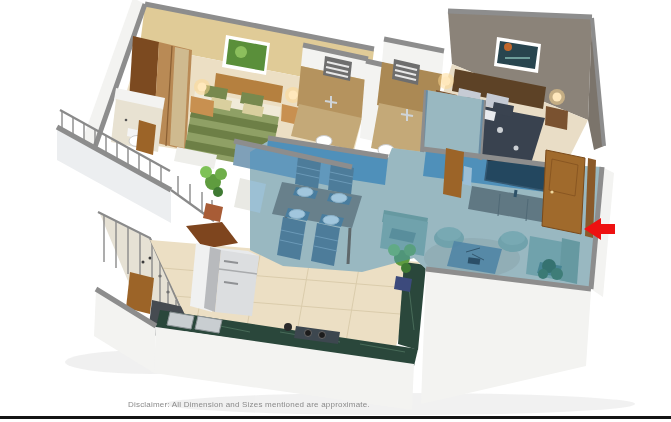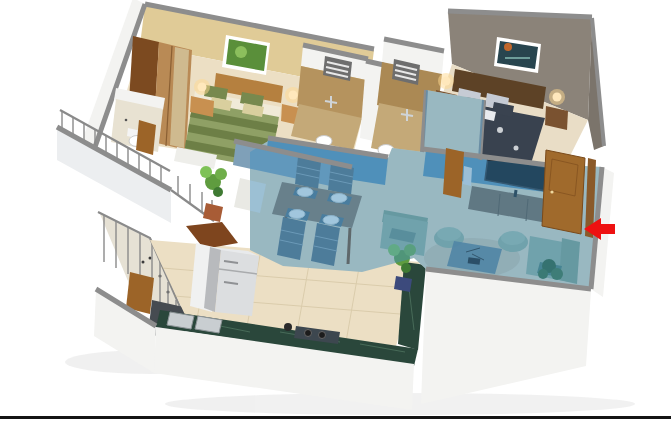--- a/index.html
+++ b/index.html
@@ -379,14 +379,15 @@
     <polygon class="c-wall" points="156,327 414,364 412,410 154,373"></polygon>
     <polygon class="c-wall" points="426,271 591,291 586,366 421,404"></polygon>
     <line class="t" x1="426" y1="269" x2="591" y2="289"></line>
     <polygon class="c-wall" points="602,167 614,173 603,297 591,289"></polygon>
     <line class="t" x1="602" y1="167" x2="591" y2="289"></line>
   </g>
 
   <polygon style="fill:var(--arrow-red)" points="584,229 601,218 601,224 615,224 615,234 601,234 601,240"></polygon>
 </svg>
 
+<div class="disclaimer">Disclaimer: All Dimension and Sizes mentioned are approximate.</div>
 <div class="bottom-bar"></div>
 </div>
 
 </body></html>

